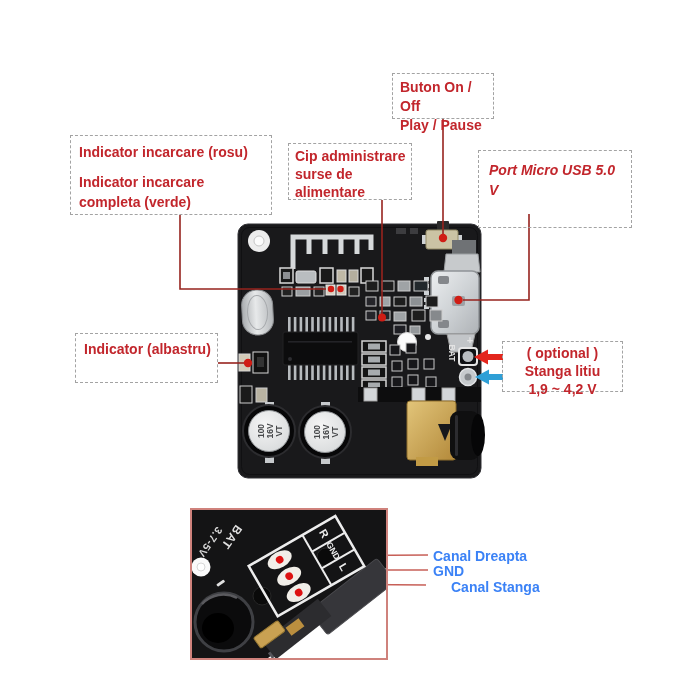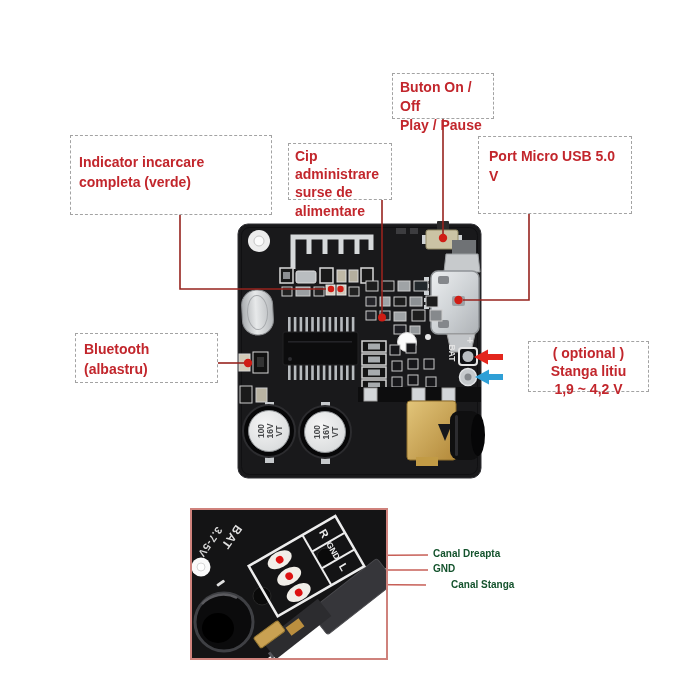--- a/index.html
+++ b/index.html
@@ -2,21 +2,21 @@
 <html><head>
 <meta charset="utf-8">
 <style>
   html,body{margin:0;padding:0;background:#ffffff;}
   .stage{position:relative;width:700px;height:700px;background:#fff;overflow:hidden;
          font-family:"Liberation Sans", sans-serif;}
   svg text{font-family:"Liberation Sans", sans-serif;}
   .callout{position:absolute;border:1.5px dashed #a3a3a3;color:#c2262c;font-weight:bold;
            font-size:14px;line-height:1.42;box-sizing:border-box;background:transparent;}
   .callout .ln{white-space:normal;}
-  .pin-label{position:absolute;color:#14532d;font-weight:bold;font-size:10px;line-height:1;}
+  .pin-label{position:absolute;color:#3b82f6;font-weight:bold;font-size:14px;line-height:1;}
   .closeup{position:absolute;left:190px;top:508px;width:194px;height:148px;
            border:2px solid #cf827c;overflow:hidden;background:#fff;box-sizing:content-box;}
   .layer{position:absolute;left:0;top:0;}
 </style>
 </head>
 <body>
 
 <div class="stage">
 
   <svg class="layer" width="700" height="700" viewBox="0 0 700 700">
@@ -249,43 +249,44 @@
       <line x1="486" y1="357" x2="503" y2="357" stroke="#e3261d" stroke-width="6"></line>
       <polygon points="474,357 488,349.5 488,364.5" fill="#e3261d"></polygon>
     </g>
     <g>
       <line x1="487" y1="377" x2="503" y2="377" stroke="#2f9fd6" stroke-width="6"></line>
       <polygon points="475,377 489,369.5 489,384.5" fill="#2f9fd6"></polygon>
     </g>
   </svg>
 
   <div class="callout" style="left:70px;top:135px;width:202px;height:80px;padding:7px 6px 6px 8px;">
+    <div class="ln">Indicator incarcare (rosu)</div>
     <div class="ln" style="margin-top:10px;">Indicator incarcare completa (verde)</div>
   </div>
 
-  <div class="callout" style="left:288px;top:143px;width:104px;height:57px;padding:3px 4px 3px 6px;line-height:1.3;">
+  <div class="callout" style="left:288px;top:143px;width:124px;height:57px;padding:3px 4px 3px 6px;line-height:1.3;">
     <div class="ln">Cip administrare</div>
     <div class="ln">surse de</div>
     <div class="ln">alimentare</div>
   </div>
 
   <div class="callout" style="left:392px;top:73px;width:102px;height:46px;padding:4px 4px 3px 7px;line-height:1.35;">
     <div class="ln">Buton On / Off</div>
     <div class="ln">Play / Pause</div>
   </div>
 
-  <div class="callout" style="left:478px;top:136px;width:154px;height:78px;padding:10px 6px 6px 10px;line-height:1.4;">
+  <div class="callout" style="left:478px;top:150px;width:154px;height:78px;padding:10px 6px 6px 10px;line-height:1.4;font-style:italic;">
     <div class="ln">Port Micro USB 5.0 V</div>
   </div>
 
   <div class="callout" style="left:75px;top:333px;width:143px;height:50px;padding:6px 4px 4px 8px;line-height:1.4;">
-    <div class="ln">Bluetooth (albastru)</div>
-  </div>
-
-  <div class="callout" style="left:528px;top:341px;width:121px;height:51px;padding:2px 2px;text-align:center;line-height:1.3;">
+    <div class="ln">Indicator (albastru)</div>
+  </div>
+
+  <div class="callout" style="left:502px;top:341px;width:121px;height:51px;padding:2px 2px;text-align:center;line-height:1.3;">
     <div class="ln">( optional )</div>
     <div class="ln">Stanga litiu</div>
     <div class="ln">1,9 ~ 4,2 V</div>
   </div>
 
   <span class="pin-label" style="left:433px;top:549px;">Canal Dreapta</span>
   <span class="pin-label" style="left:433px;top:564px;">GND</span>
   <span class="pin-label" style="left:433px;top:580px;margin-left:18px;">Canal Stanga</span>
 
   <div class="closeup">

